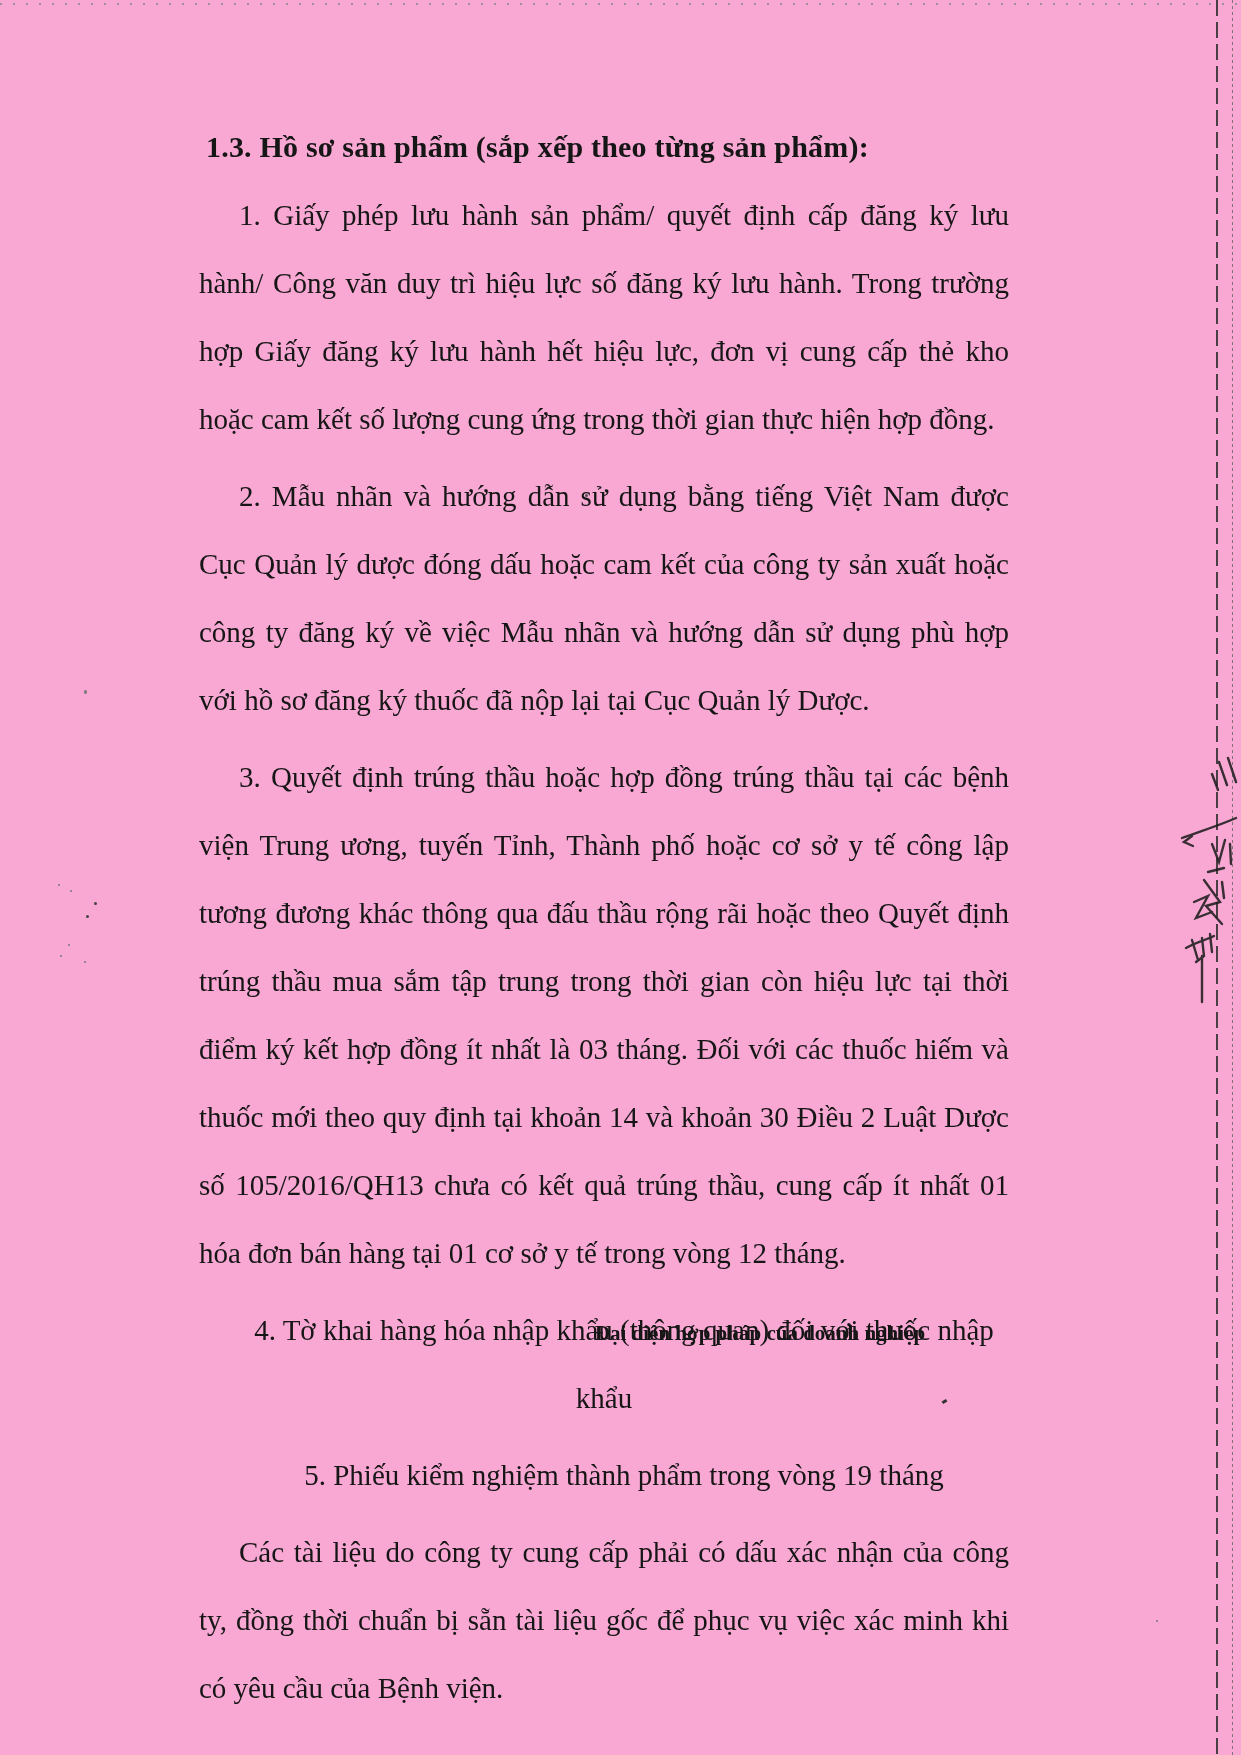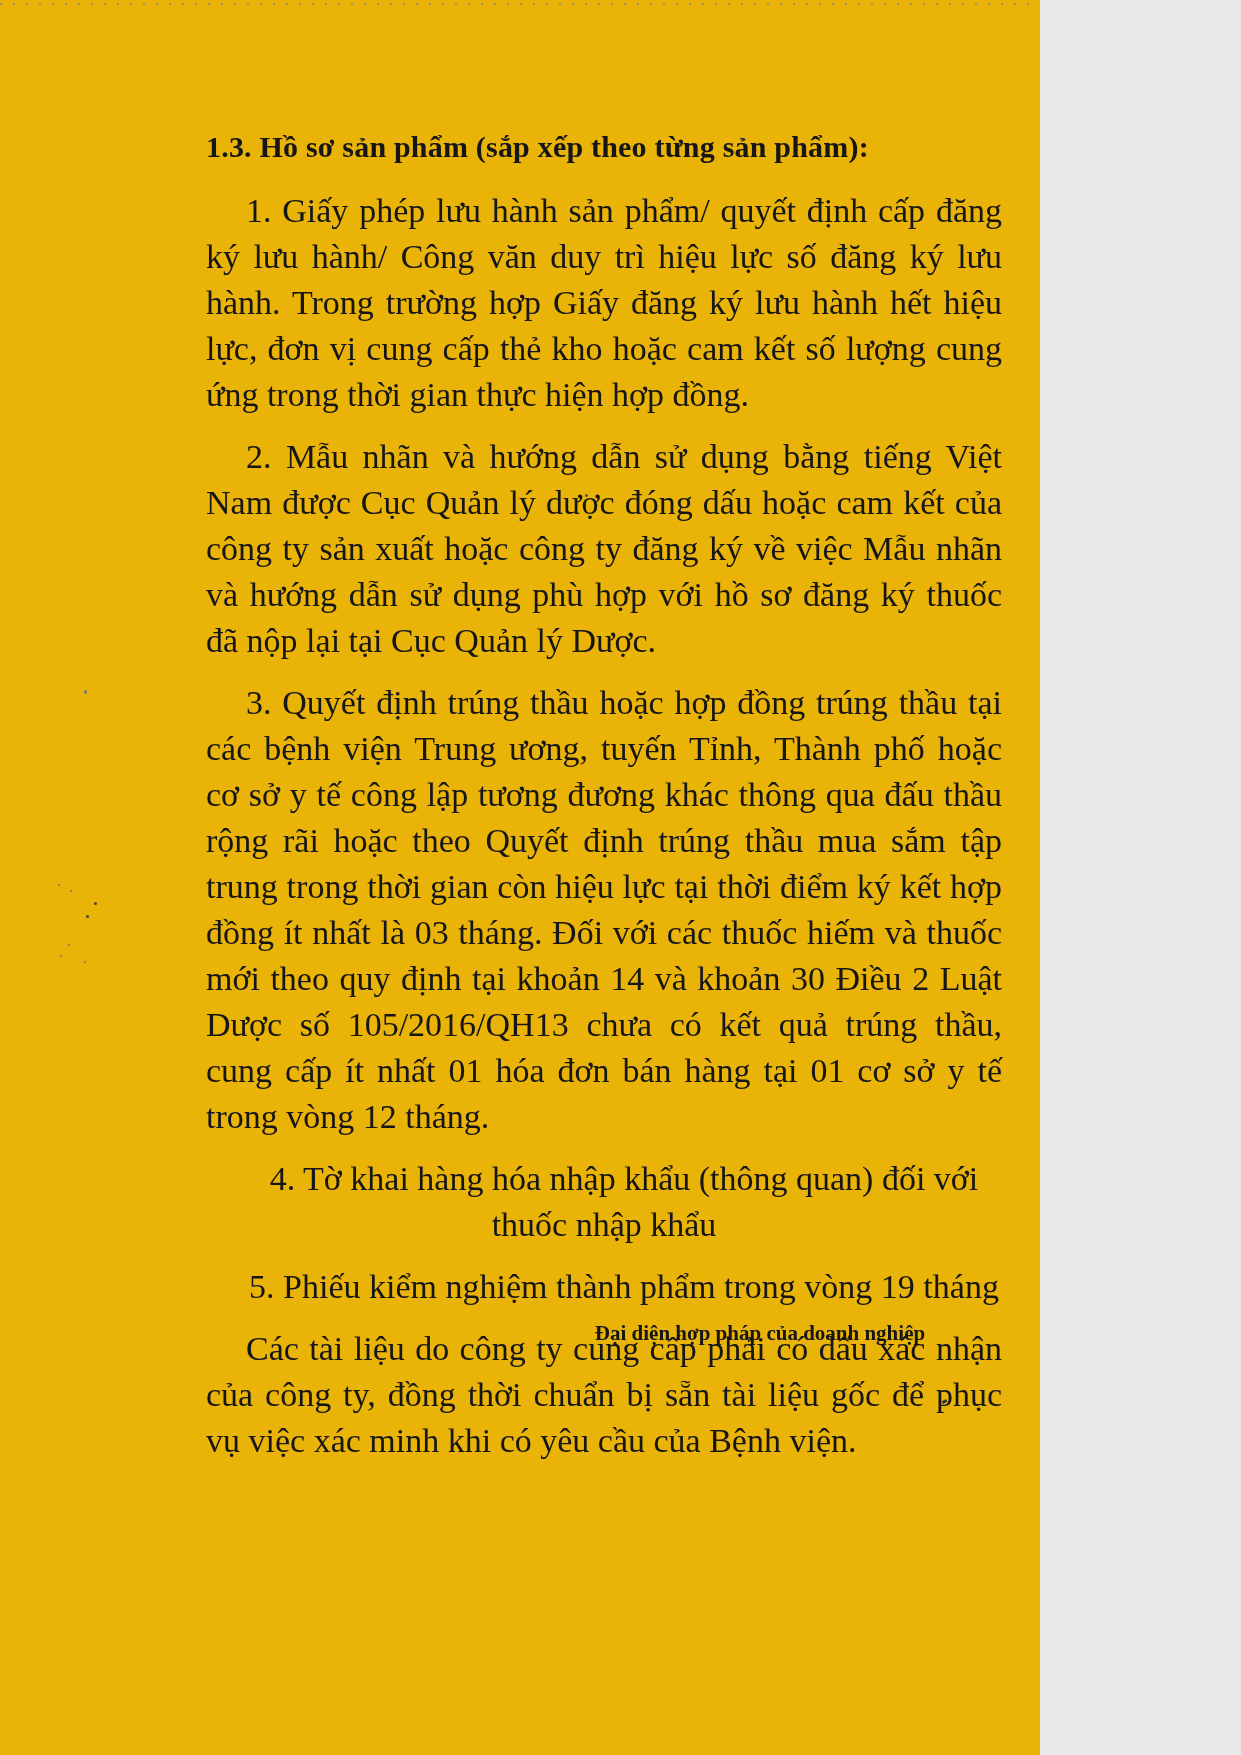--- a/index.html
+++ b/index.html
@@ -1,19 +1,19 @@
 <!DOCTYPE html>
 <html lang="vi"><head>
 <meta charset="utf-8">
 <style>
   html,body{margin:0;padding:0;background:#e8e8e8;}
   .page{
     position:relative;
-    width:1040px;height:1755px;
-    background:#eab308;
+    width:1241px;height:1755px;
+    background:#f9a8d4;
     overflow:hidden;
     font-family:"Liberation Serif","DejaVu Serif",serif;
     color:#161616;
   }
   
   .top-dotted-line{
     position:absolute;top:3px;left:0;width:1241px;height:2px;
     background:repeating-linear-gradient(to right,#8a8a8a 0 2px,transparent 2px 13px);
     opacity:.8;
   }
@@ -29,22 +29,22 @@
   }
   .doc-body{
     position:absolute;left:190px;top:122px;width:828px;
   }
   .heading{
     margin:0 0 3px 16px;
     font-size:30px;font-weight:bold;line-height:50px;
     letter-spacing:.2px;
   }
   .para{
-    margin:16px;
-    font-size:34px;line-height:46px;
+    margin:9px;
+    font-size:29px;line-height:68px;
     text-align:justify;
     text-indent:40px;
   }
   .para.single{text-align:center;}
   .signature{
     position:absolute;left:480px;top:1308px;width:560px;
     text-align:center;
   }
   .signature-title{
     margin:0;font-size:21px;font-weight:bold;line-height:50px;

